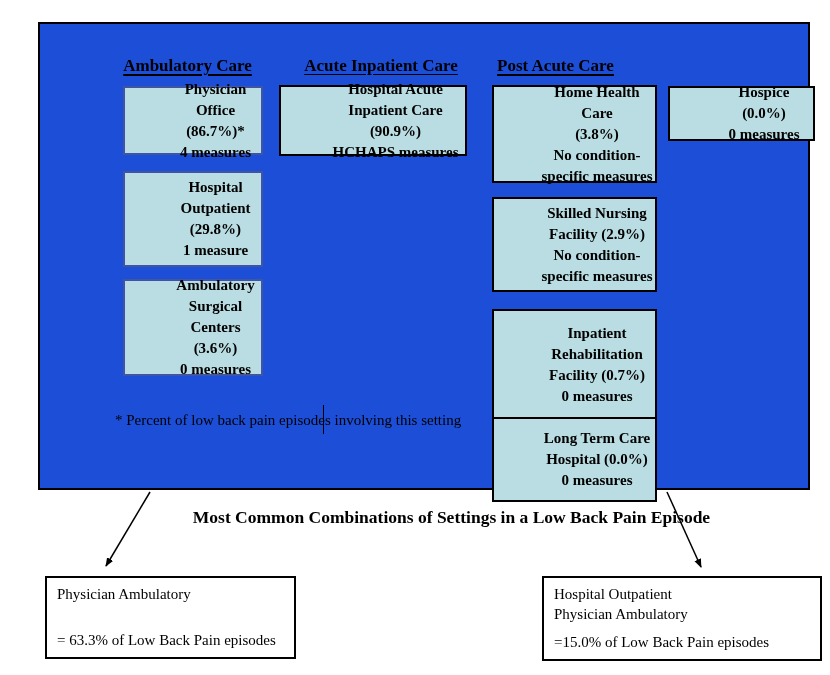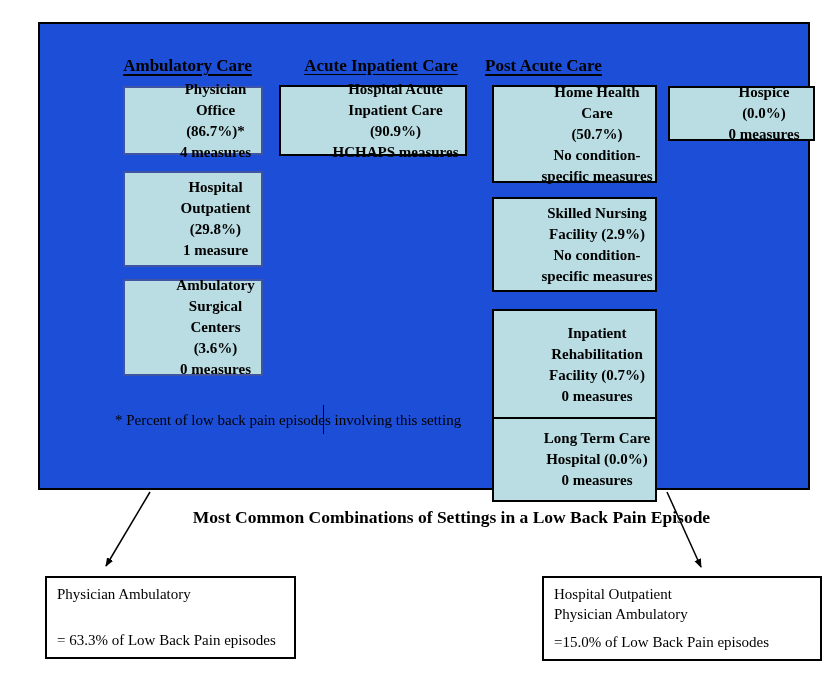--- a/index.html
+++ b/index.html
@@ -31,21 +31,21 @@
     font-size: 17px;
     font-weight: bold;
     text-align: center;
     text-decoration: underline;
     text-decoration-thickness: 2px;
     text-underline-offset: 3px;
     white-space: nowrap;
   }
   .h1 { left: 70px;  top: 32px; width: 155px; }
   .h2 { left: 255px; top: 32px; width: 172px; text-decoration: underline; }
-  .h3 { left: 436px; top: 32px; width: 135px; }
+  .h3 { left: 448px; top: 32px; width: 135px; }
   .h4 { left: 618px; top: 32px; width: 157px; }
   .sbox {
     position: absolute;
     background: #b9dde2;
     border: 2px solid #000000;
     box-sizing: border-box;
     display: flex;
     align-items: center;
     justify-content: center;
   }
@@ -148,21 +148,21 @@
     </div>
 
     <div class="sbox b-ai">
       <div class="box-text">Hospital Acute
 Inpatient Care (90.9%)
 HCHAPS measures</div>
     </div>
 
     <div class="sbox b-hh">
       <div class="box-text">Home Health Care
-(50.7%)
+(3.8%)
 No condition-
 specific measures</div>
     </div>
     <div class="sbox b-sn">
       <div class="box-text">Skilled Nursing
 Facility (2.9%)
 No condition-
 specific measures</div>
     </div>
     <div class="sbox b-ir">

